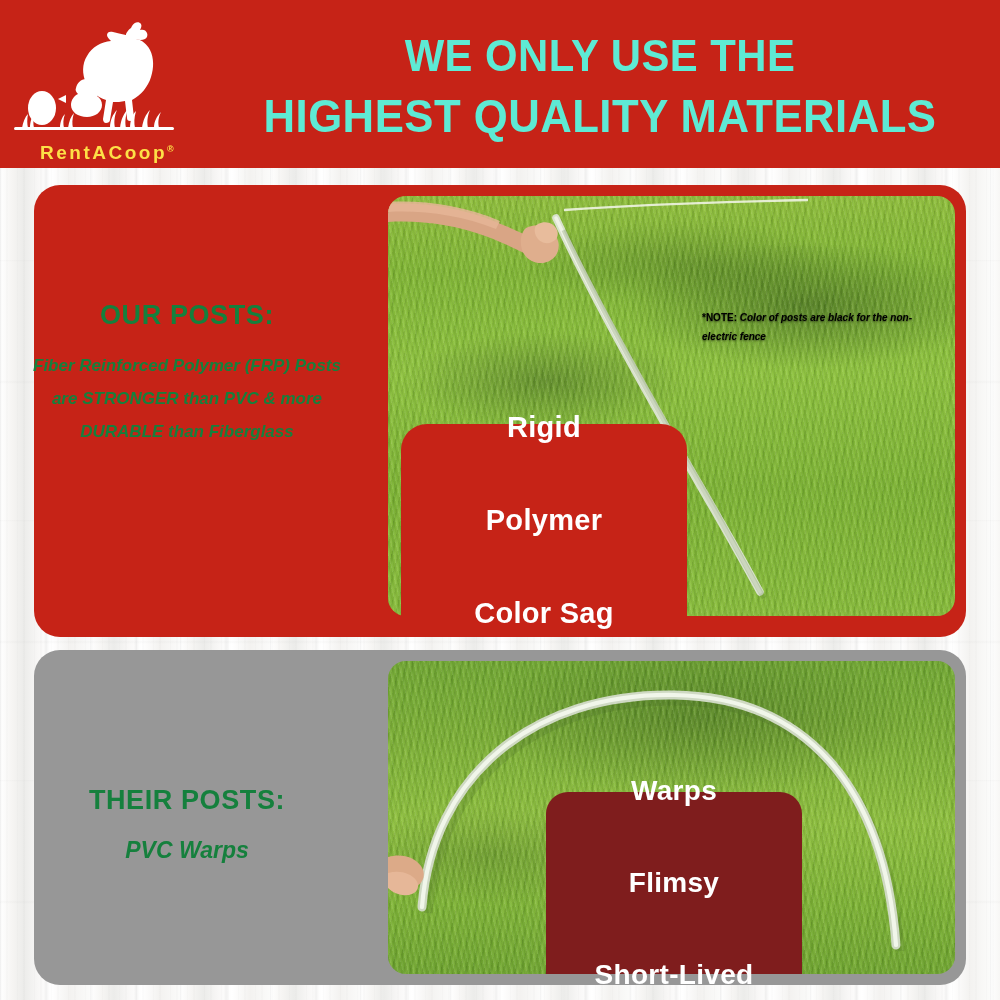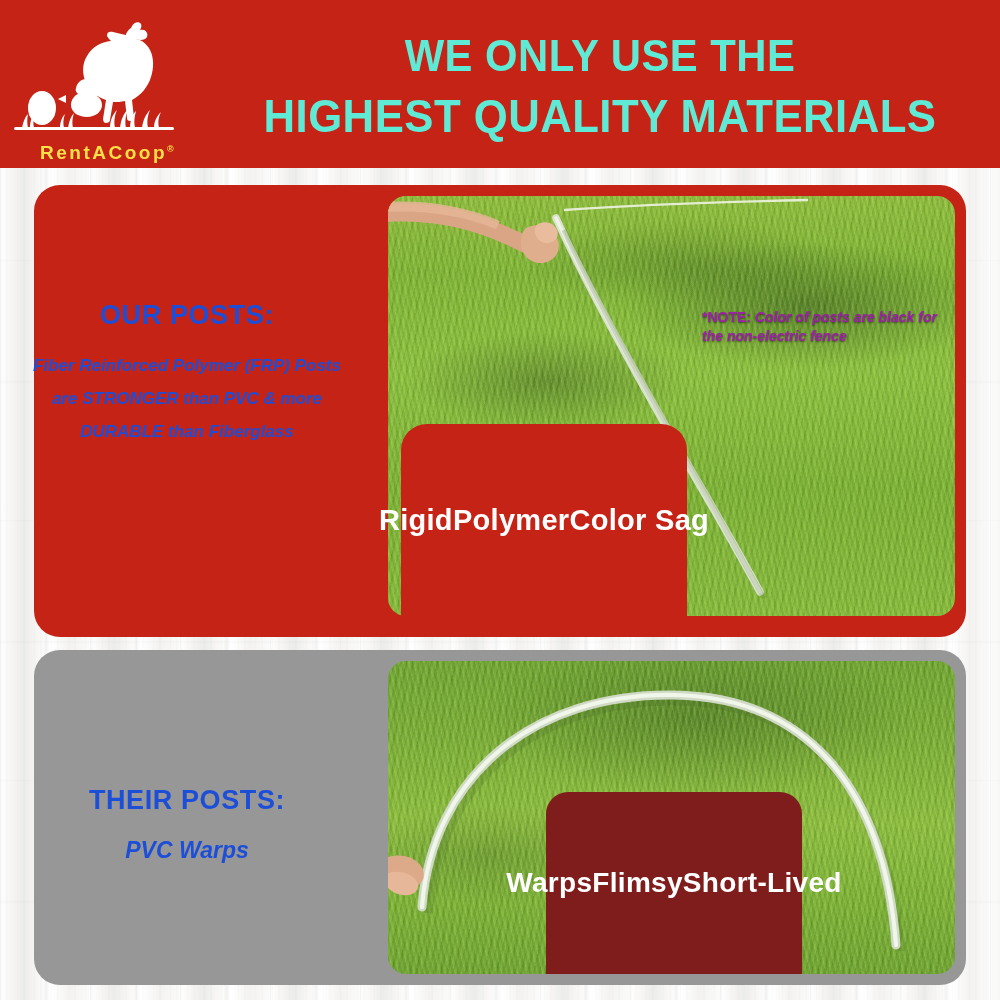--- a/index.html
+++ b/index.html
@@ -80,21 +80,21 @@
     background:#c62317;
   }
   #panel-theirs{
     left:34px; top:650px; width:932px; height:335px;
     background:#979797;
   }
 
   .panel-label{
     position:absolute;
     left:22px; width:330px;
-    text-align:center; color:#1d4ed8;
+    text-align:center; color:#15803d;
   }
   .panel-title{
     font-weight:bold;
     font-size:27px;
     letter-spacing:0.6px;
     margin-bottom:18px;
     white-space:nowrap;
   }
   .panel-desc{
     font-style:italic;
@@ -146,33 +146,33 @@
     background:
       radial-gradient(ellipse 300px 110px at 55% 18%, rgba(22,52,14,0.30), rgba(22,52,14,0) 72%),
       radial-gradient(ellipse 180px 70px at 18% 62%, rgba(22,52,14,0.20), rgba(22,52,14,0) 72%),
       linear-gradient(180deg,#6fa632 0%, #79ad35 22%, #8dbf3e 52%, #7cb235 78%, #6ea430 100%);
   }
   .photo svg.overlay{ position:absolute; inset:0; width:100%; height:100%; }
 
   
   #note-text{
     position:absolute; left:314px; top:112px; width:245px;
-    color:#a21caf; font-size:14px; line-height:19px;
+    color:#000000; font-size:10px; line-height:19px;
     font-style:italic; font-weight:bold;
     text-shadow:0 1px 2px rgba(0,0,0,0.55);
   }
   #note-text .nb{ font-style:normal; font-weight:bold; }
 
   
   .callout{
     position:absolute;
     text-align:left;
     color:#fff;
-    display:flex; flex-direction:row;
-    align-items:center; justify-content:center;
+    display:flex; flex-direction:column;
+    align-items:center; justify-content:center;gap:48px;
   }
   #callout-ours{
     left:401px; top:424px; width:286px; height:192px;
     background:#c62317;
     border-top-left-radius:26px;
     border-top-right-radius:26px;
   }
   #callout-theirs{
     left:546px; top:792px; width:256px; height:182px;
     background:#7f1d1d;

